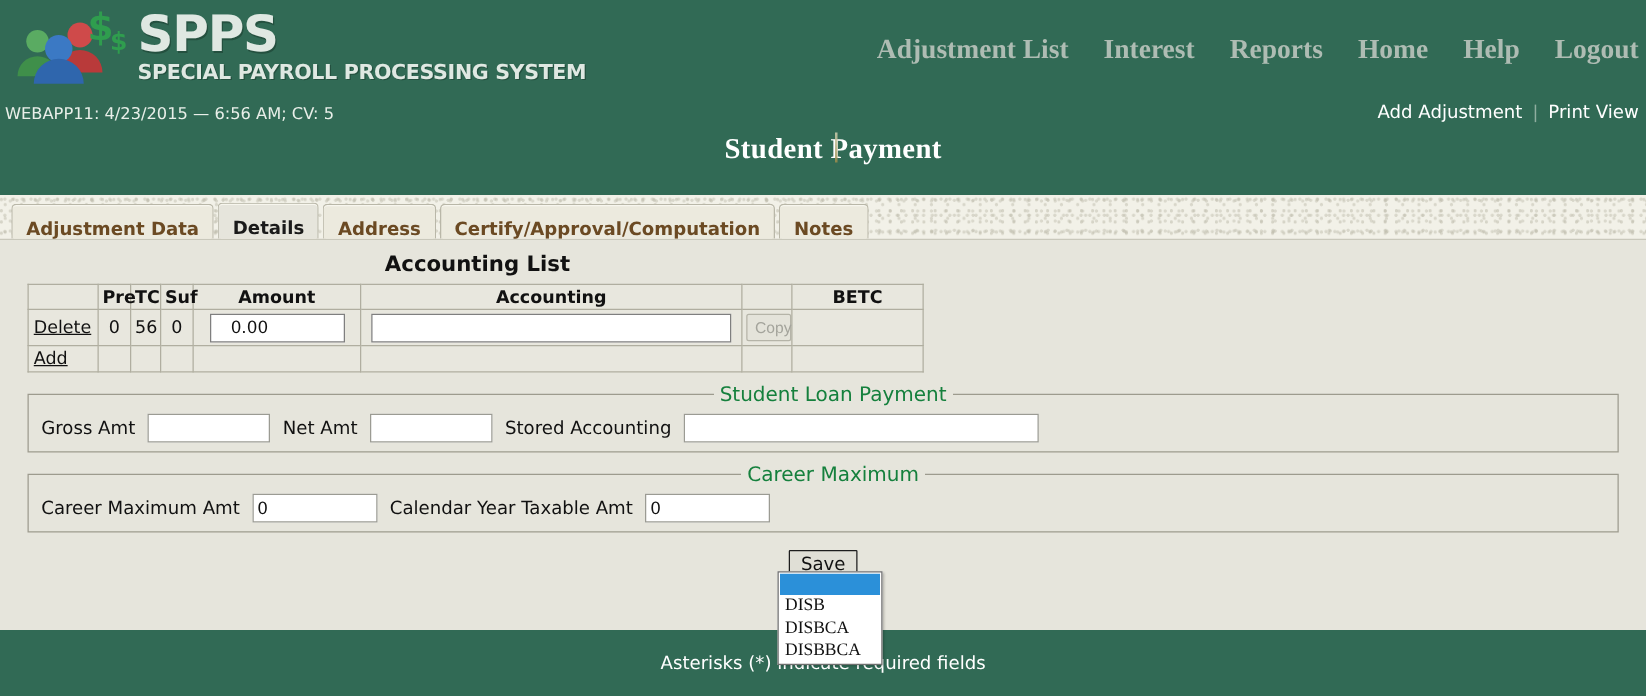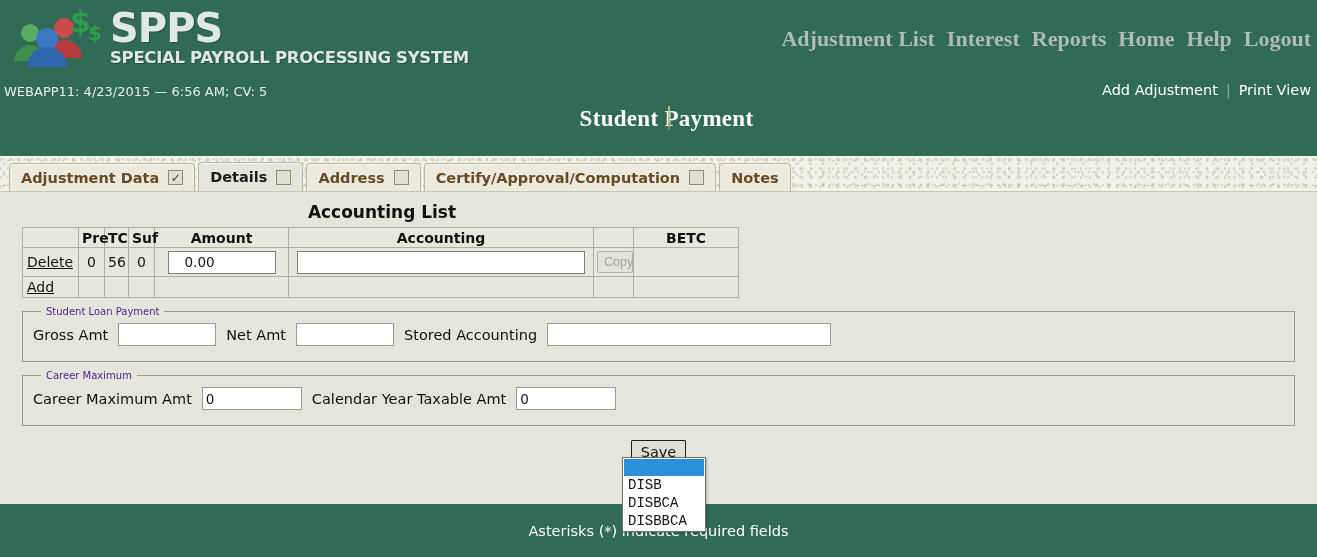--- a/index.html
+++ b/index.html
@@ -41,21 +41,21 @@
     line-height: 20px;
     text-shadow: 1px 1px 0 #24503f;
   }
   .env-line {
     position: absolute; left: 4px; top: 84px;
     font-size: 13px; color: #e9efe9;
     font-family: "DejaVu Sans", sans-serif;
   }
   .topnav {
     position: absolute; right: 6px; top: 26px;
-    display: flex; align-items: baseline; gap: 12px;
+    display: flex; align-items: baseline; gap: 28px;
   }
   .topnav a {
     font-family: "Liberation Serif", serif;
     font-weight: bold;
     font-size: 22px;
     color: #aebcb3;
     text-decoration: none;
     white-space: nowrap;
   }
   .subnav {
@@ -108,35 +108,36 @@
       radial-gradient(circle at 74% 60%, rgba(190,188,172,.45) 0 1px, transparent 1.6px),
       radial-gradient(circle at 90% 35%, rgba(190,188,172,.5) 0 1px, transparent 1.6px);
     background-size: 9px 9px, 13px 11px, 7px 13px, 11px 8px, 15px 12px;
     pointer-events: none;
   }
   .tabs {
     position: absolute; left: 9px; bottom: 0;
     display: flex; align-items: flex-end;
   }
   .tab {
-    display: flex; align-items: center; gap: 9px;
+    display: flex; gap: 9px;
     height: 28px;
-    padding: 1px 11px;
+    padding: 12px 11px;
     margin-right: 3px;
     background: #eceade;
     border: 1px solid #b9b7a8;
     border-bottom: none;
     border-radius: 4px 4px 0 0;
     font-size: 14.5px;
     font-weight: bold;
     color: #6b4a23;
     font-family: "DejaVu Sans", sans-serif;
     white-space: nowrap;
     position: relative;
     box-shadow: inset 0 1px 0 #f7f6ee;
+    flex-direction: column;
   }
   .tab.active {
     background: #e6e5dc;
     color: #1a1a1a;
     height: 29px;
     z-index: 3;
   }
   .tab .tick-box {
     width: 15px; height: 15px;
     border: 1px solid #8d8b7c;
@@ -225,45 +226,46 @@
   .dd-list {
     width: 84px;
     background: #ffffff;
     border: 1px solid #6f6f6f;
     padding: 1px;
     box-shadow: 1px 1px 2px rgba(0,0,0,.25);
   }
   .dd-opt {
     font-size: 14px;
     color: #111;
-    font-family: Liberation Mono, monospace;
+    font-family: Liberation Serif, serif;
     height: 18px;
     line-height: 18px;
     padding: 0 4px;
     white-space: nowrap;
   }
   .dd-opt.selected {
     background: #2b90d9;
     color: #ffffff;
     height: 17px;
   }
 
   
   fieldset.box {
     border: 1px solid #9d9b8e;
     margin: 8px 22px 0 22px;
     padding: 6px 10px 10px 10px;
     background: transparent;
   }
   fieldset.box legend {
-    font-size: 10px;
-    color: #4c1d95;
+    font-size: 16px;
+    color: #15803d;
     padding: 0 5px;
     margin-left: 8px;
     font-family: "DejaVu Sans", sans-serif;
+    text-align: center;
   }
   .row { display: flex; align-items: center; }
   .row label {
     font-size: 14.5px; color: #111;
     font-family: "DejaVu Sans", sans-serif;
     white-space: nowrap;
   }
   .fld {
     border: 1px solid #9b9b93;
     background: #ffffff;

